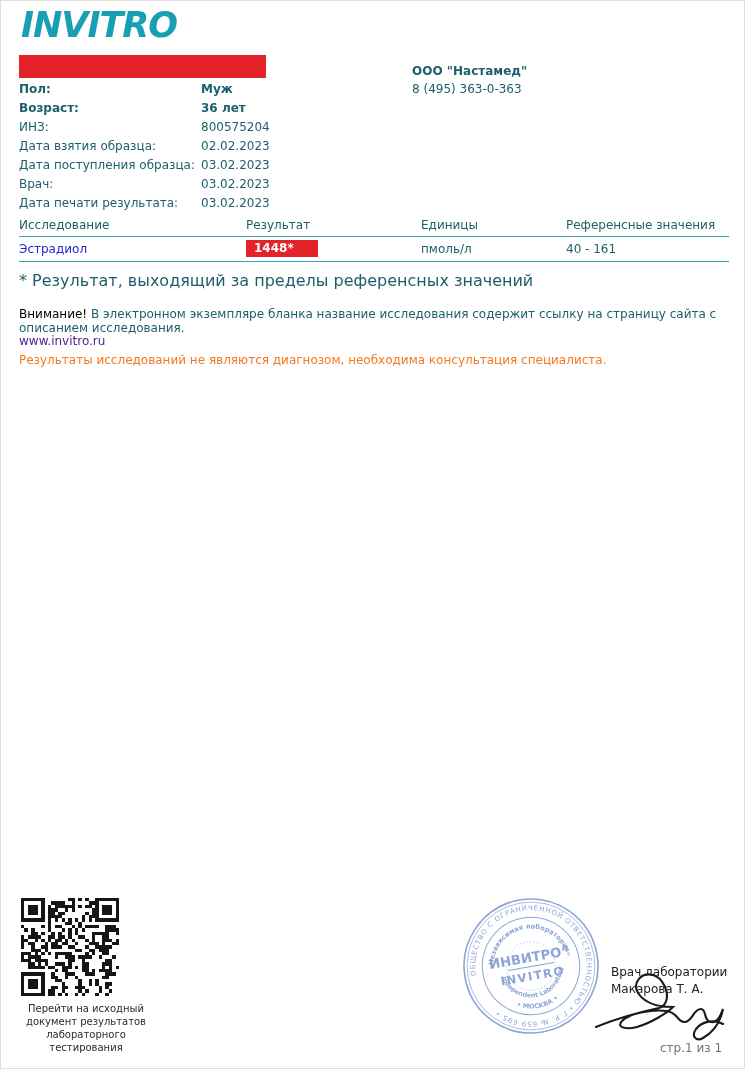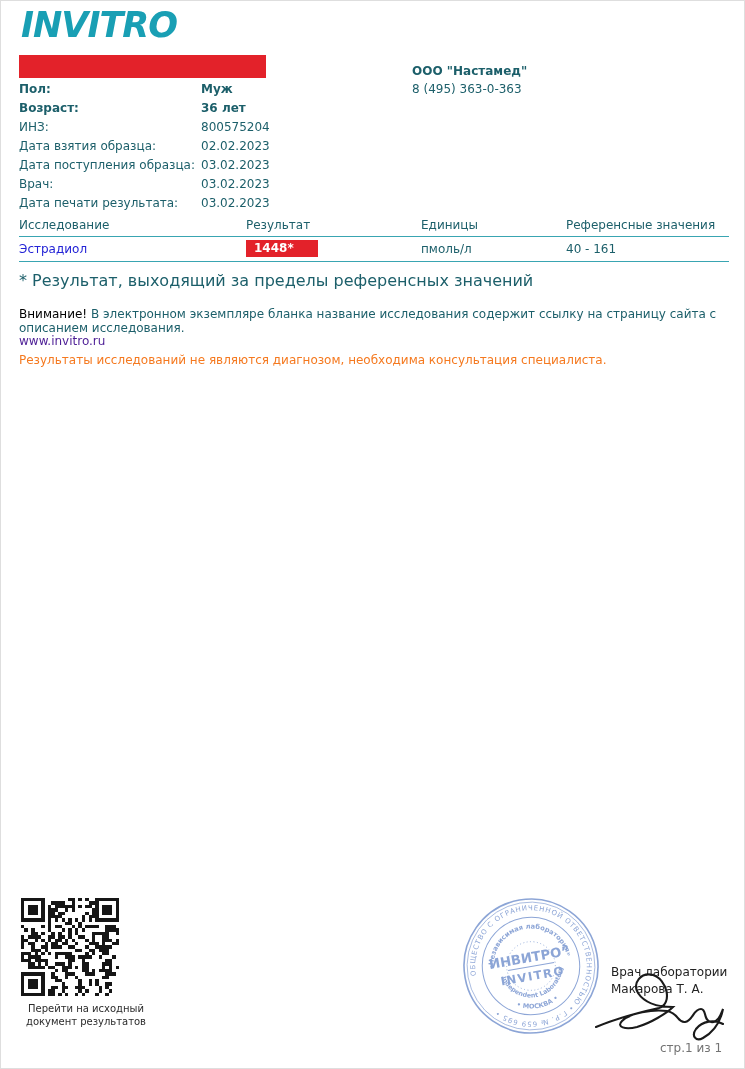--- a/index.html
+++ b/index.html
@@ -511,20 +511,21 @@
       <rect x="11" y="28" width="1" height="1"></rect>
       <rect x="13" y="28" width="1" height="1"></rect>
       <rect x="16" y="28" width="1" height="1"></rect>
       <rect x="18" y="28" width="1" height="1"></rect>
       <rect x="22" y="28" width="1" height="1"></rect>
       <rect x="25" y="28" width="1" height="1"></rect>
     </svg>
   <div class="qr-caption">
     <div>Перейти на исходный</div>
     <div>документ результатов</div>
+    <div>лабораторного тестирования</div>
   </div>
 
   <svg class="stamp" width="142" height="142" viewBox="0 0 140 140">
     <defs>
       <path id="sp-outer" d="M15,70 A55,55 0 1 1 125,70 A55,55 0 1 1 15,70"></path>
       <path id="sp-msk" d="M28,70 A42,42 0 0 0 112,70"></path>
       <path id="sp-top" d="M33,70 A37,37 0 1 1 107,70"></path>
       <path id="sp-bot" d="M39,70 A31,31 0 0 0 101,70"></path>
     </defs>
     <g transform="rotate(-10,70,70)" stroke="#7d99d1" fill="#7d99d1" font-family="DejaVu Sans, Liberation Sans, sans-serif">

